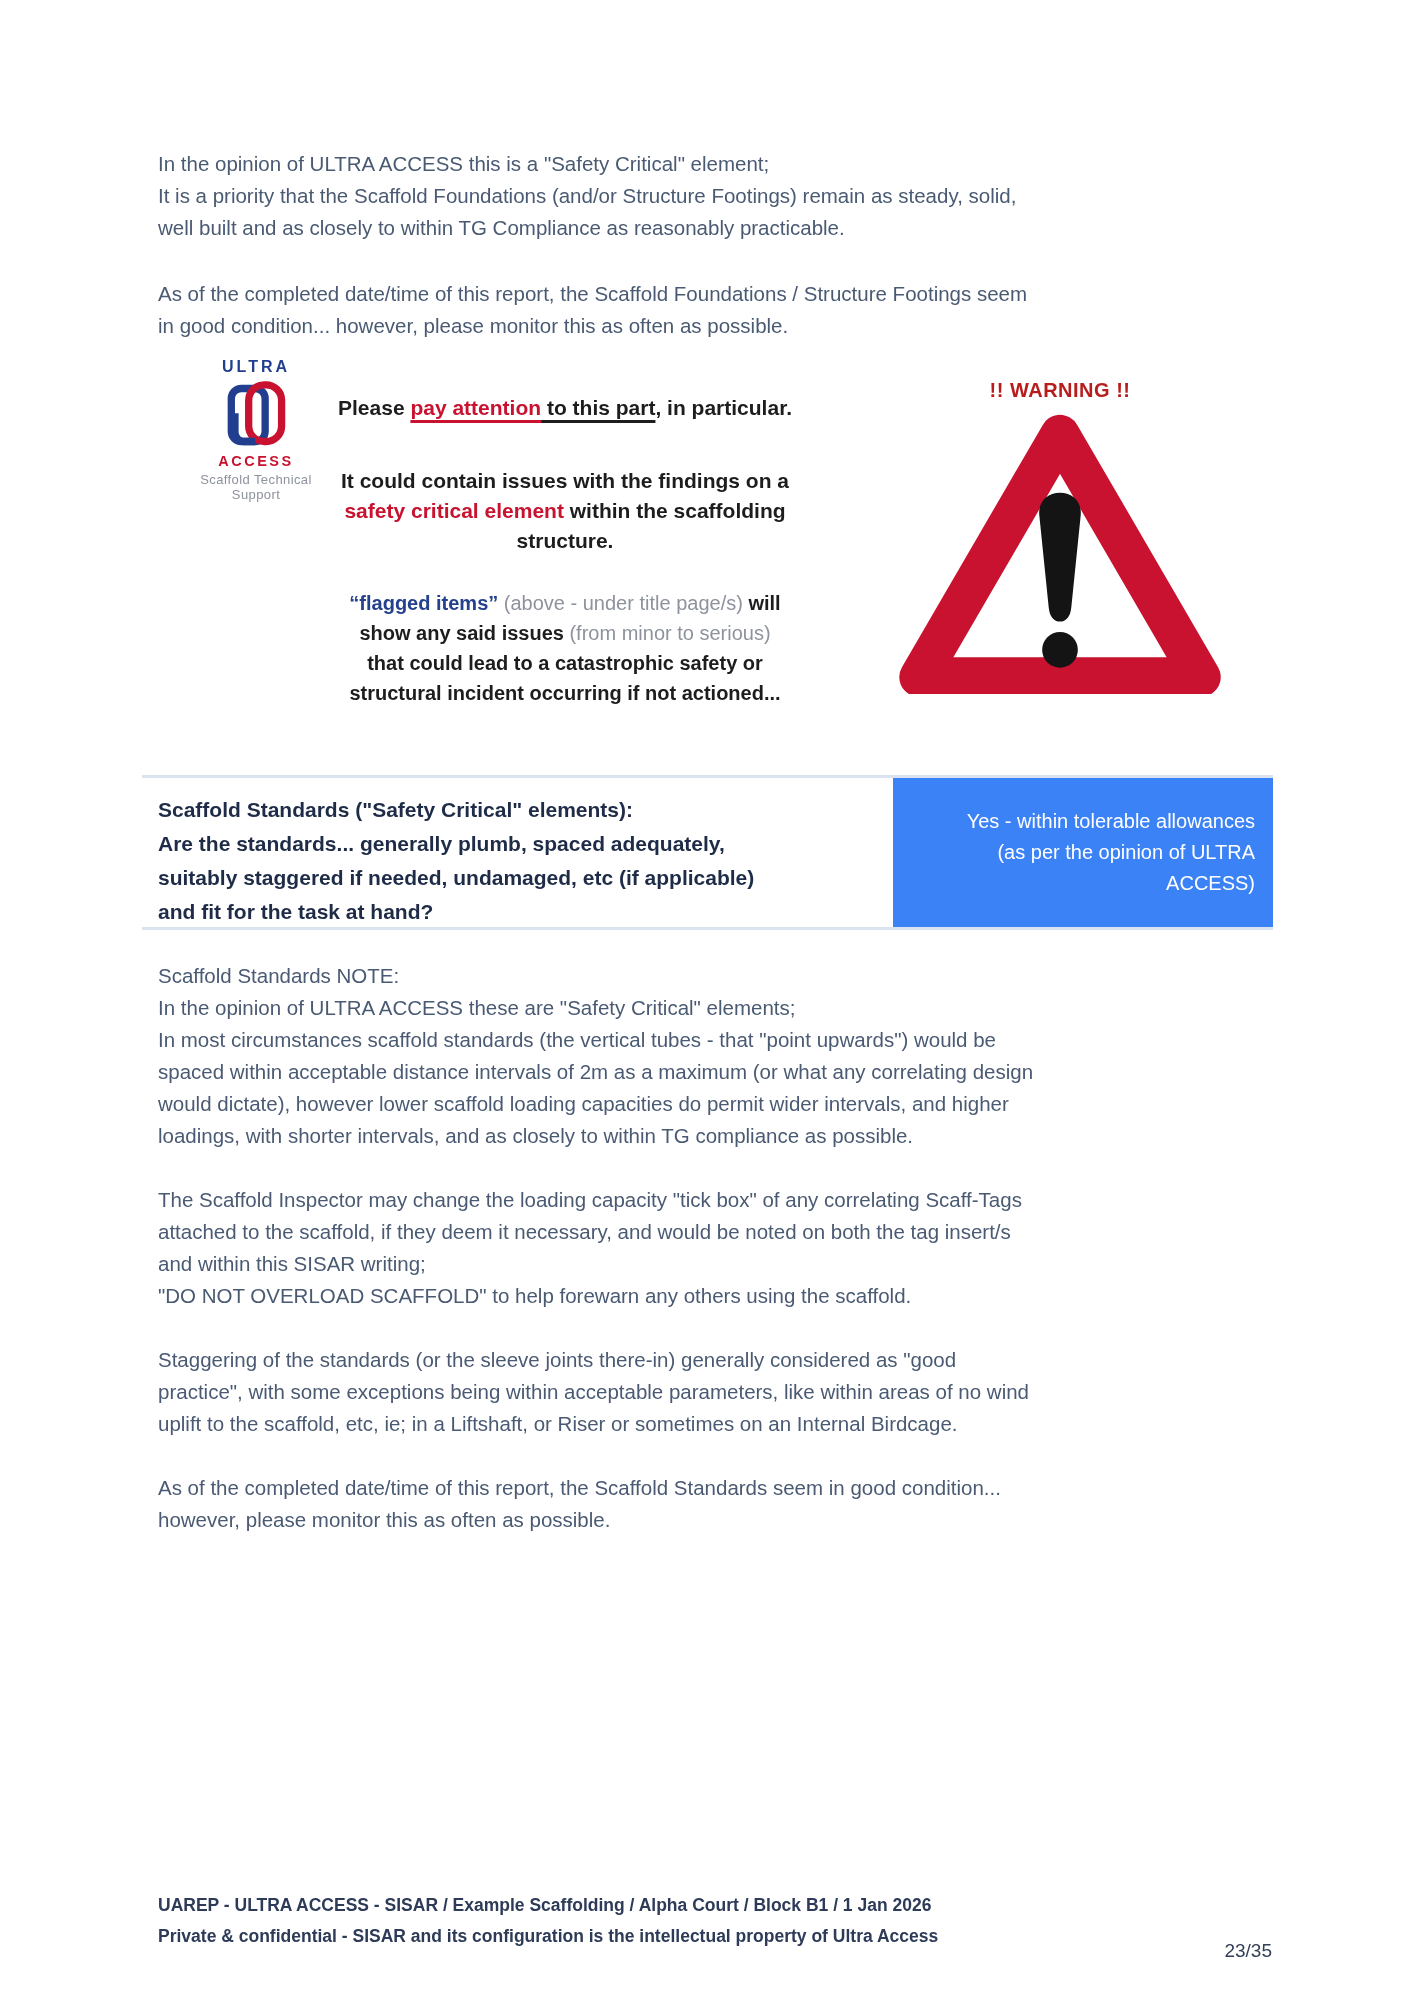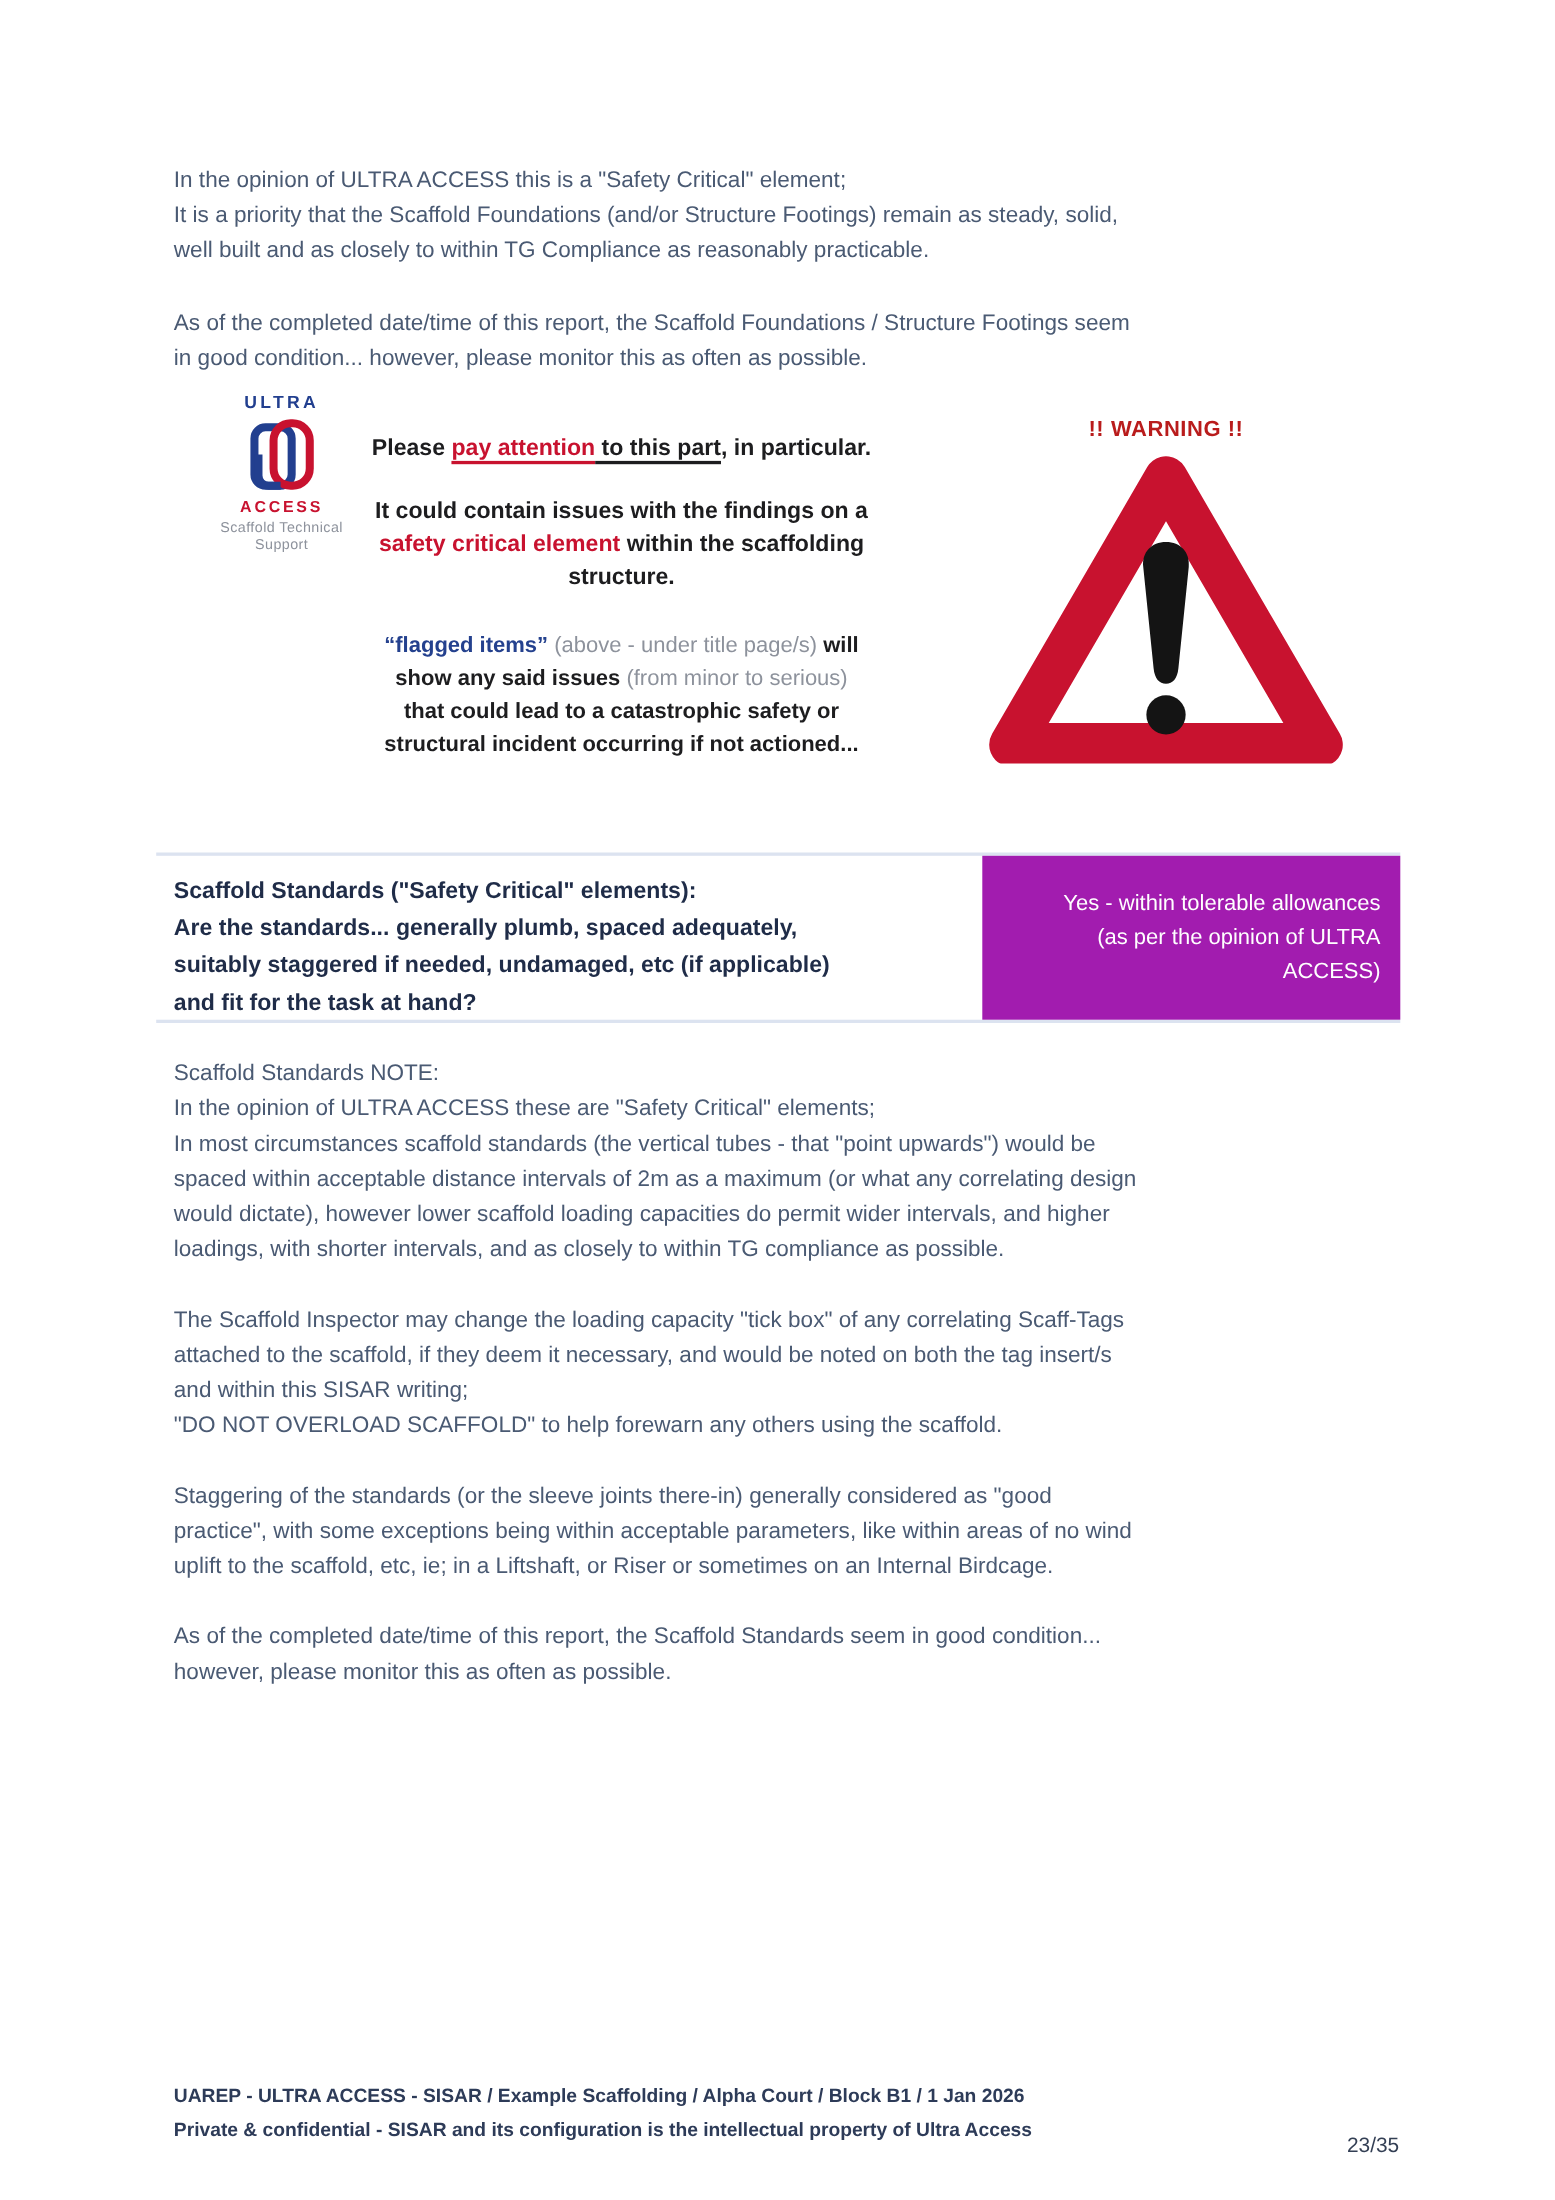--- a/index.html
+++ b/index.html
@@ -19,21 +19,21 @@
   
   .logo { position:absolute; left:196px; top:358px; width:120px; text-align:center; }
   .logo-ultra { color:#223f8f; font-weight:700; font-size:16px; letter-spacing:3px; }
   .logo-icon { margin:2px auto 0; display:block; }
   .logo-access { color:#c8122f; font-weight:700; font-size:14.5px; letter-spacing:2.5px; margin-top:1px; }
   .logo-tagline { color:#8d929c; font-size:13px; margin-top:3px; letter-spacing:0.4px; }
 
   
   .attention { position:absolute; left:285px; top:393px; width:560px; text-align:center; color:#1d1d1f; }
   .attention .line1 { font-weight:700; font-size:21px; line-height:30px; }
-  .attention .para2 { font-weight:700; font-size:21px; line-height:30px; margin-top:27px; }
+  .attention .para2 { font-weight:700; font-size:21px; line-height:30px; margin-top:43px; }
   .attention .para3 { font-weight:700; font-size:20px; line-height:30px; margin-top:32px; }
   .red-txt  { color:#c8122f; }
   .navy-txt { color:#24418e; }
   .gray-txt { color:#8d929c; font-weight:400; }
   .u-red  { color:#c8122f; text-decoration:underline; text-decoration-thickness:3px; text-underline-offset:5px; }
   .u-dark { color:#1d1d1f; text-decoration:underline; text-decoration-thickness:3px; text-underline-offset:5px; }
 
   
   .warning-panel { position:absolute; left:855px; top:374px; width:410px; text-align:center; }
   .warning-title, .safety-title {
@@ -45,21 +45,21 @@
   .qa-row {
     position:absolute; left:142px; top:775px; width:1131px; height:155px;
     box-sizing:border-box; display:flex;
     border-top:3px solid #dce3f0; border-bottom:3px solid #dce3f0;
   }
   .qa-question {
     flex:1; padding:15px 10px 0 16px;
     color:#1f2c48; font-weight:700; font-size:21px; line-height:34px;
   }
   .qa-answer {
-    width:380px; box-sizing:border-box; background:#a21caf; color:#ffffff;
+    width:380px; box-sizing:border-box; background:#3b82f6; color:#ffffff;
     display:flex; align-items:center; justify-content:flex-end;
     text-align:right; padding:10px 18px; font-size:20px; line-height:31px;
   }
 
   
   .notes { position:absolute; left:158px; top:960px; width:1130px; font-size:20.5px; line-height:32px; }
   .notes p { margin:0 0 32px 0; }
 
   
   .footer { position:absolute; left:158px; top:1874px; width:1100px;

